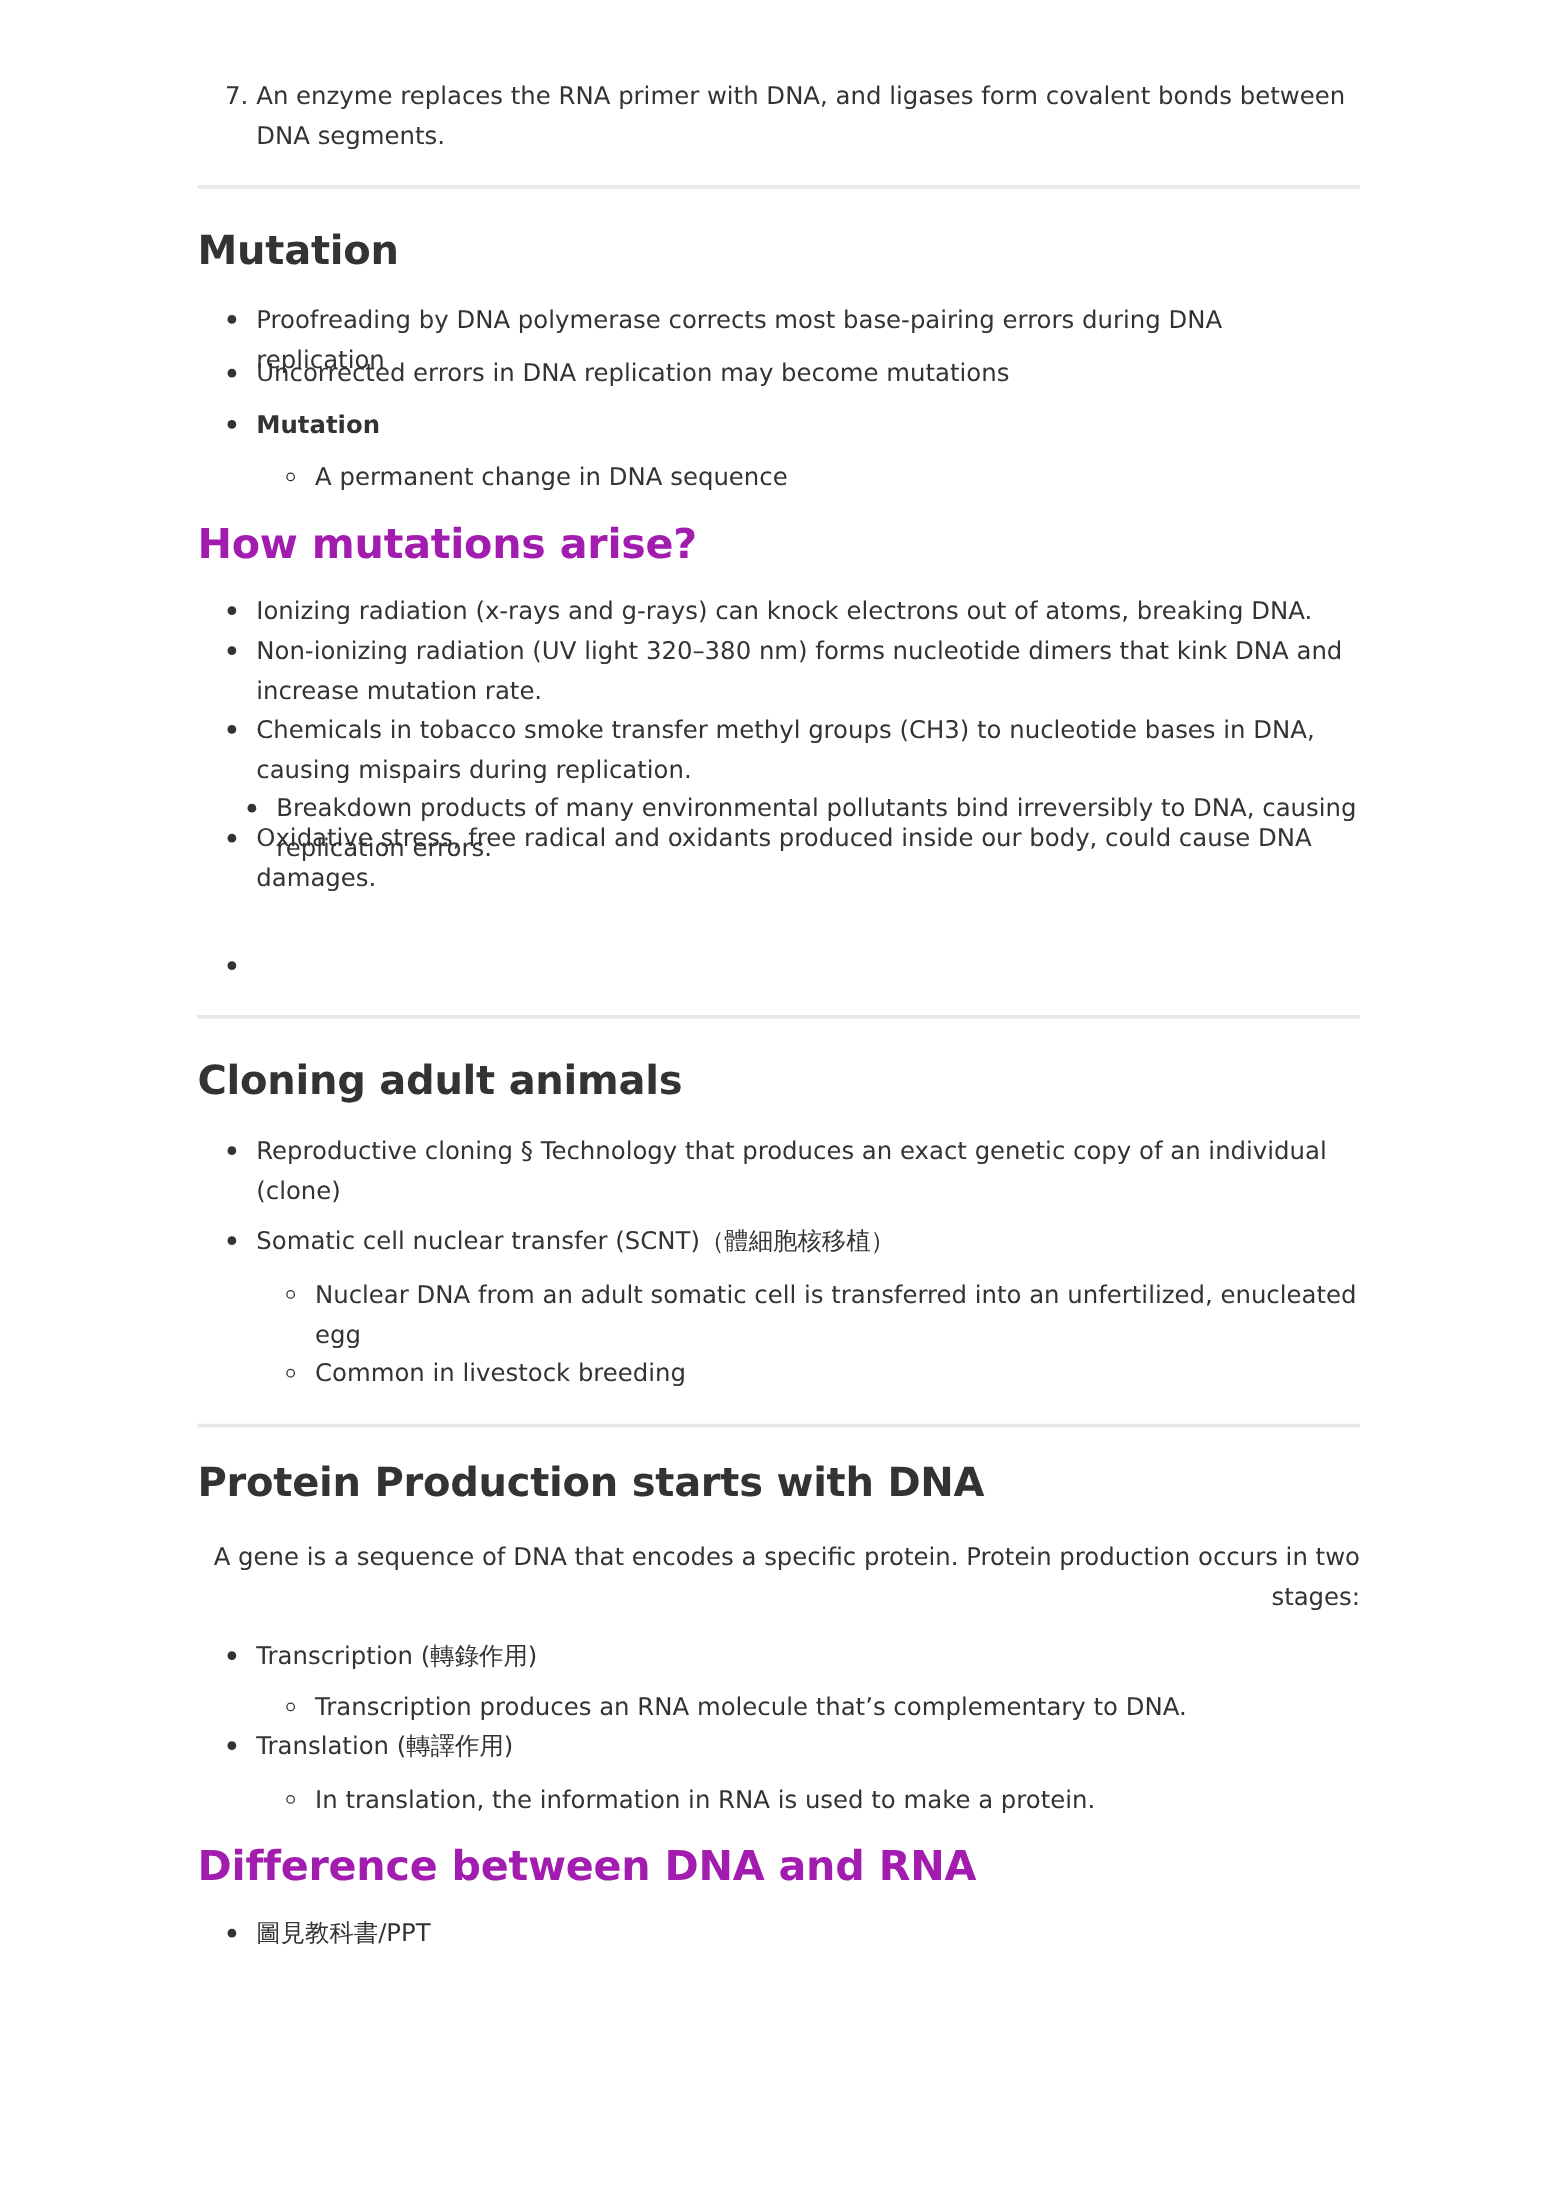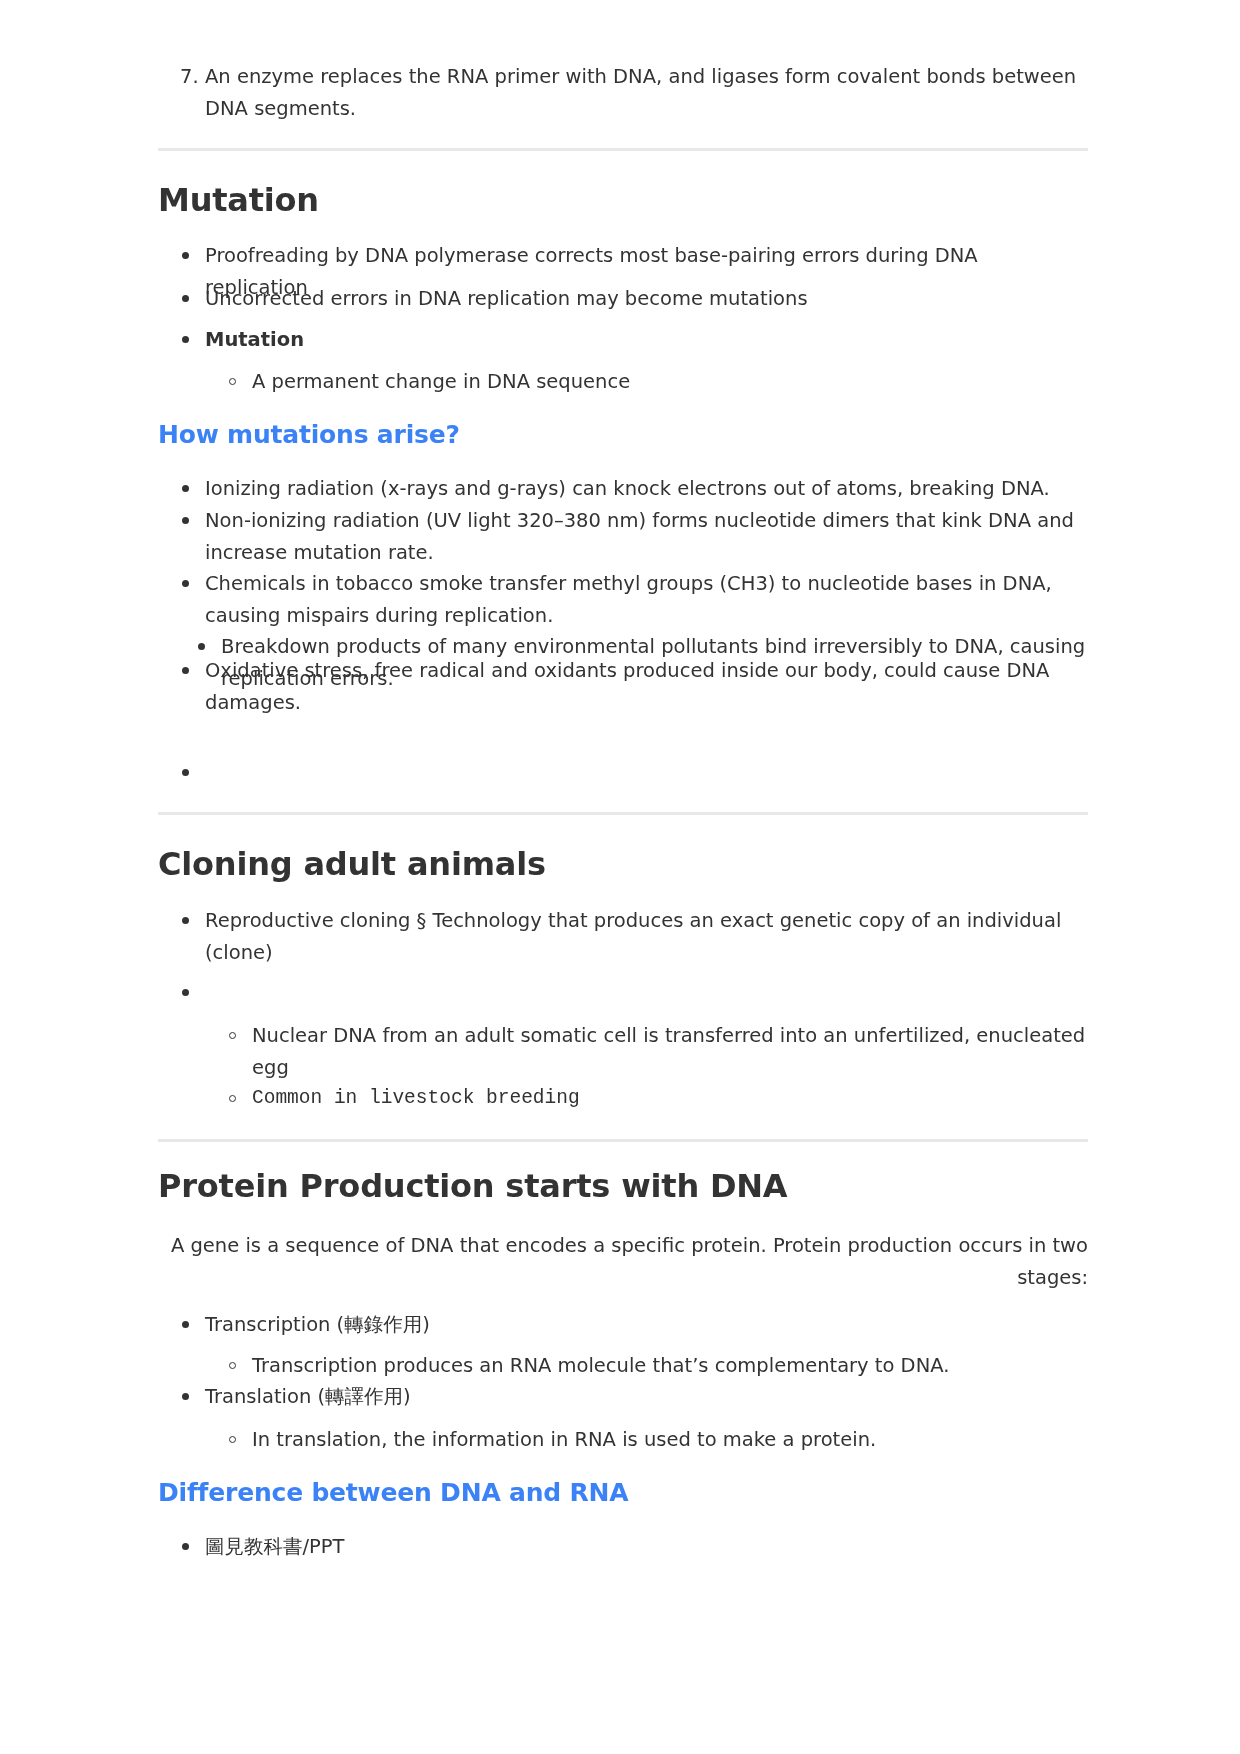--- a/index.html
+++ b/index.html
@@ -5,21 +5,21 @@
   html, body { margin: 0; padding: 0; background: #ffffff; }
   body {
     width: 1240px; height: 1754px; overflow: hidden; position: relative;
     font-family: "DejaVu Sans", "Liberation Sans", sans-serif;
     color: #333333;
   }
   .page { position: absolute; left: 158px; top: 0; width: 935px; }
   .abs { position: absolute; left: 0; white-space: nowrap; }
   .txt { font-size: 19.5px; line-height: 31.5px; color: #333333; }
   .h2 { font-size: 32px; font-weight: bold; color: #333333; line-height: 40px; letter-spacing: -0.2px; }
-  .h3 { font-size: 25px; font-weight: bold; color: #3b82f6; line-height: 32px; letter-spacing: -0.2px; }
+  .h3 { font-size: 33px; font-weight: bold; color: #a21caf; line-height: 32px; letter-spacing: -0.2px; }
   .hr { position: absolute; left: 0; width: 930px; height: 3px; background: #e8e8e8; }
   .li { position: absolute; left: 47px; width: 880px; }
   .li2 { position: absolute; left: 94px; width: 840px; }
   .bullet { position: absolute; left: -23px; top: 12px; width: 7px; height: 7px; border-radius: 50%; background: #333333; }
   .circle { position: absolute; left: -23px; top: 12px; width: 5px; height: 5px; border-radius: 50%; border: 1.5px solid #333333; background: transparent; }
   .num { position: absolute; left: -25px; top: 0; }
   .bold { font-weight: bold; }
   .wrap { white-space: normal; }
 </style>
 </head>
@@ -82,26 +82,27 @@
   <div class="hr" style="top:812px;"></div>
 
   <div class="abs h2" style="top:844px;">Cloning adult animals</div>
 
   <div class="li txt wrap" style="top:905px;">
     <span class="bullet"></span>
     <span>Reproductive cloning § Technology that produces an exact genetic copy of an individual (clone)</span>
   </div>
   <div class="li txt" style="top:977px;">
     <span class="bullet"></span>
+    <span>Somatic cell nuclear transfer (SCNT)（體細胞核移植）</span>
   </div>
   <div class="li2 txt wrap" style="top:1020px;">
     <span class="circle"></span>
     <span>Nuclear DNA from an adult somatic cell is transferred into an unfertilized, enucleated egg</span>
   </div>
-  <div class="li2 txt" style="top:1083px;font-family:Liberation Mono, monospace;">
+  <div class="li2 txt" style="top:1083px;">
     <span class="circle"></span>
     <span>Common in livestock breeding</span>
   </div>
 
   <div class="hr" style="top:1139px;"></div>
 
   <div class="abs h2" style="top:1166px;">Protein Production starts with DNA</div>
 
   <div class="abs txt wrap" style="top:1230px; width:930px;text-align:right;">A gene is a sequence of DNA that encodes a specific protein. Protein production occurs in two stages:</div>
 

